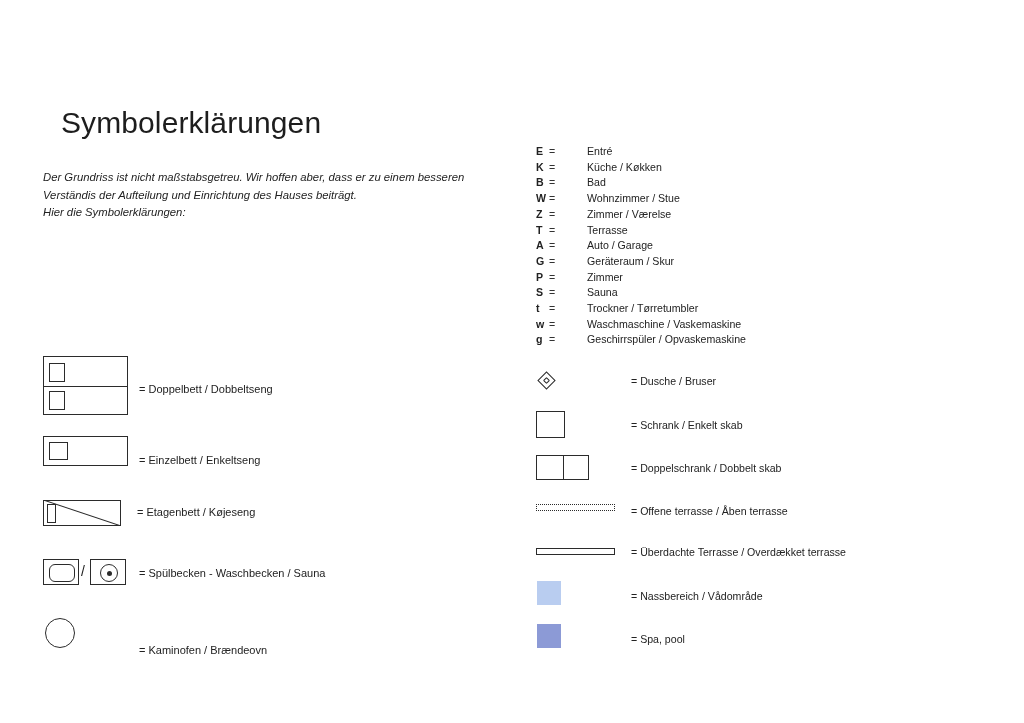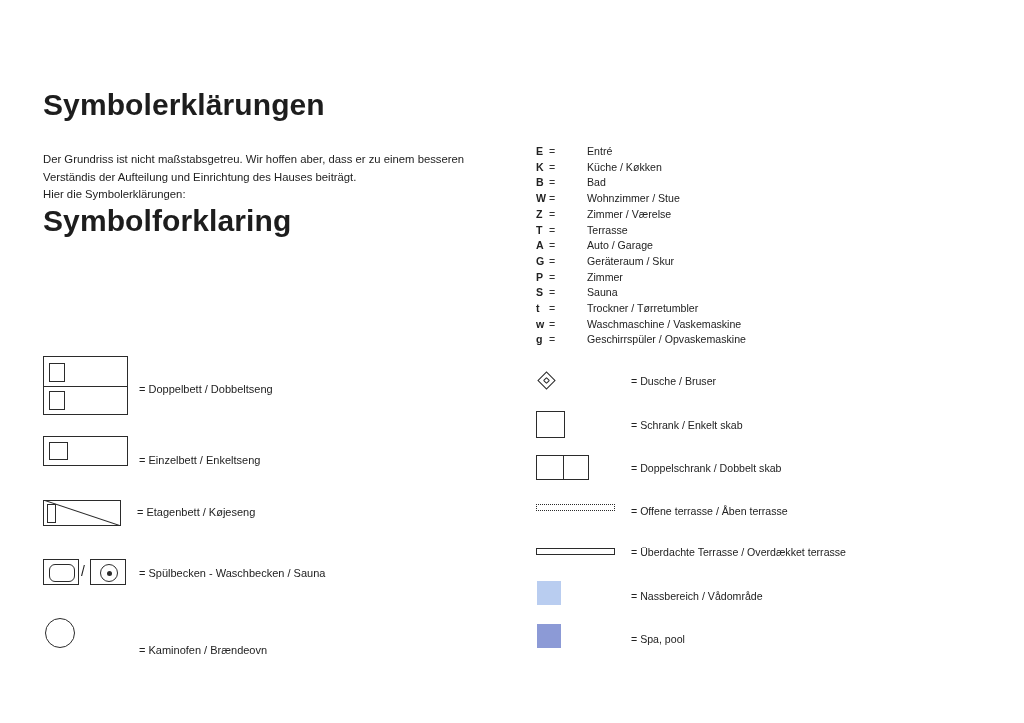--- a/index.html
+++ b/index.html
@@ -20,32 +20,33 @@
   }
   
   .left-col {
     position: absolute;
     left: 43px;
     top: 88px;
     width: 470px;
   }
   h1.title {
     font-size: 30px;
-    font-weight: 700;
+    font-weight: 400;
     letter-spacing: 0.1px;
-    margin: 0;
+    margin: 18px;
     color: #1d1d1d;
     line-height: 1.1;
   }
   .para {
     font-size: 11.3px;
     line-height: 1.55;
     margin: 30px 0 0 0;
     color: #222;
     max-width: 440px;
+    font-style: italic;
   }
   .title-2 {
     margin-top: 29px;
   }
   
   .sym-list {
     position: absolute;
     left: 43px;
     top: 356px;
     width: 470px;
@@ -259,21 +260,20 @@
 </style>
 </head>
 <body>
 
 <div class="page">
 
   <div class="left-col">
     <h1 class="title">Symbolerklärungen</h1>
     <p class="para">Der Grundriss ist nicht maßstabsgetreu. Wir hoffen aber, dass er zu einem besseren Verständis der Aufteilung und Einrichtung des Hauses beiträgt.<br>Hier die Symbolerklärungen:</p>
 
-    <h1 class="title title-2">Symbolforklaring</h1>
   </div>
 
   <div class="sym-list">
 
     <div class="sym-row">
       <div class="dblbed">
         <div class="hline"></div>
         <div class="pillow p1"></div>
         <div class="pillow p2"></div>
       </div>

